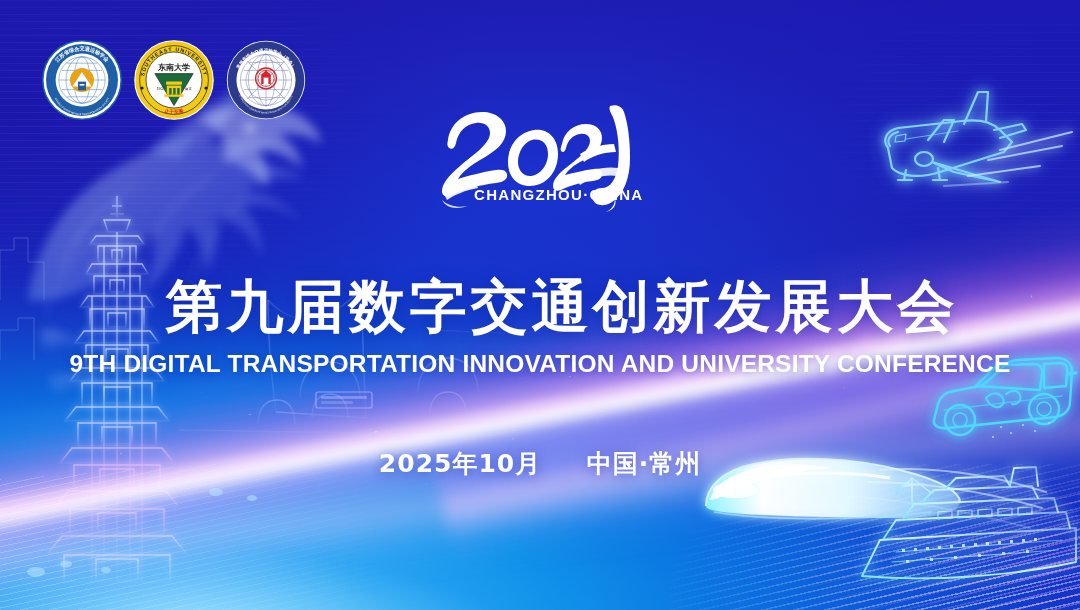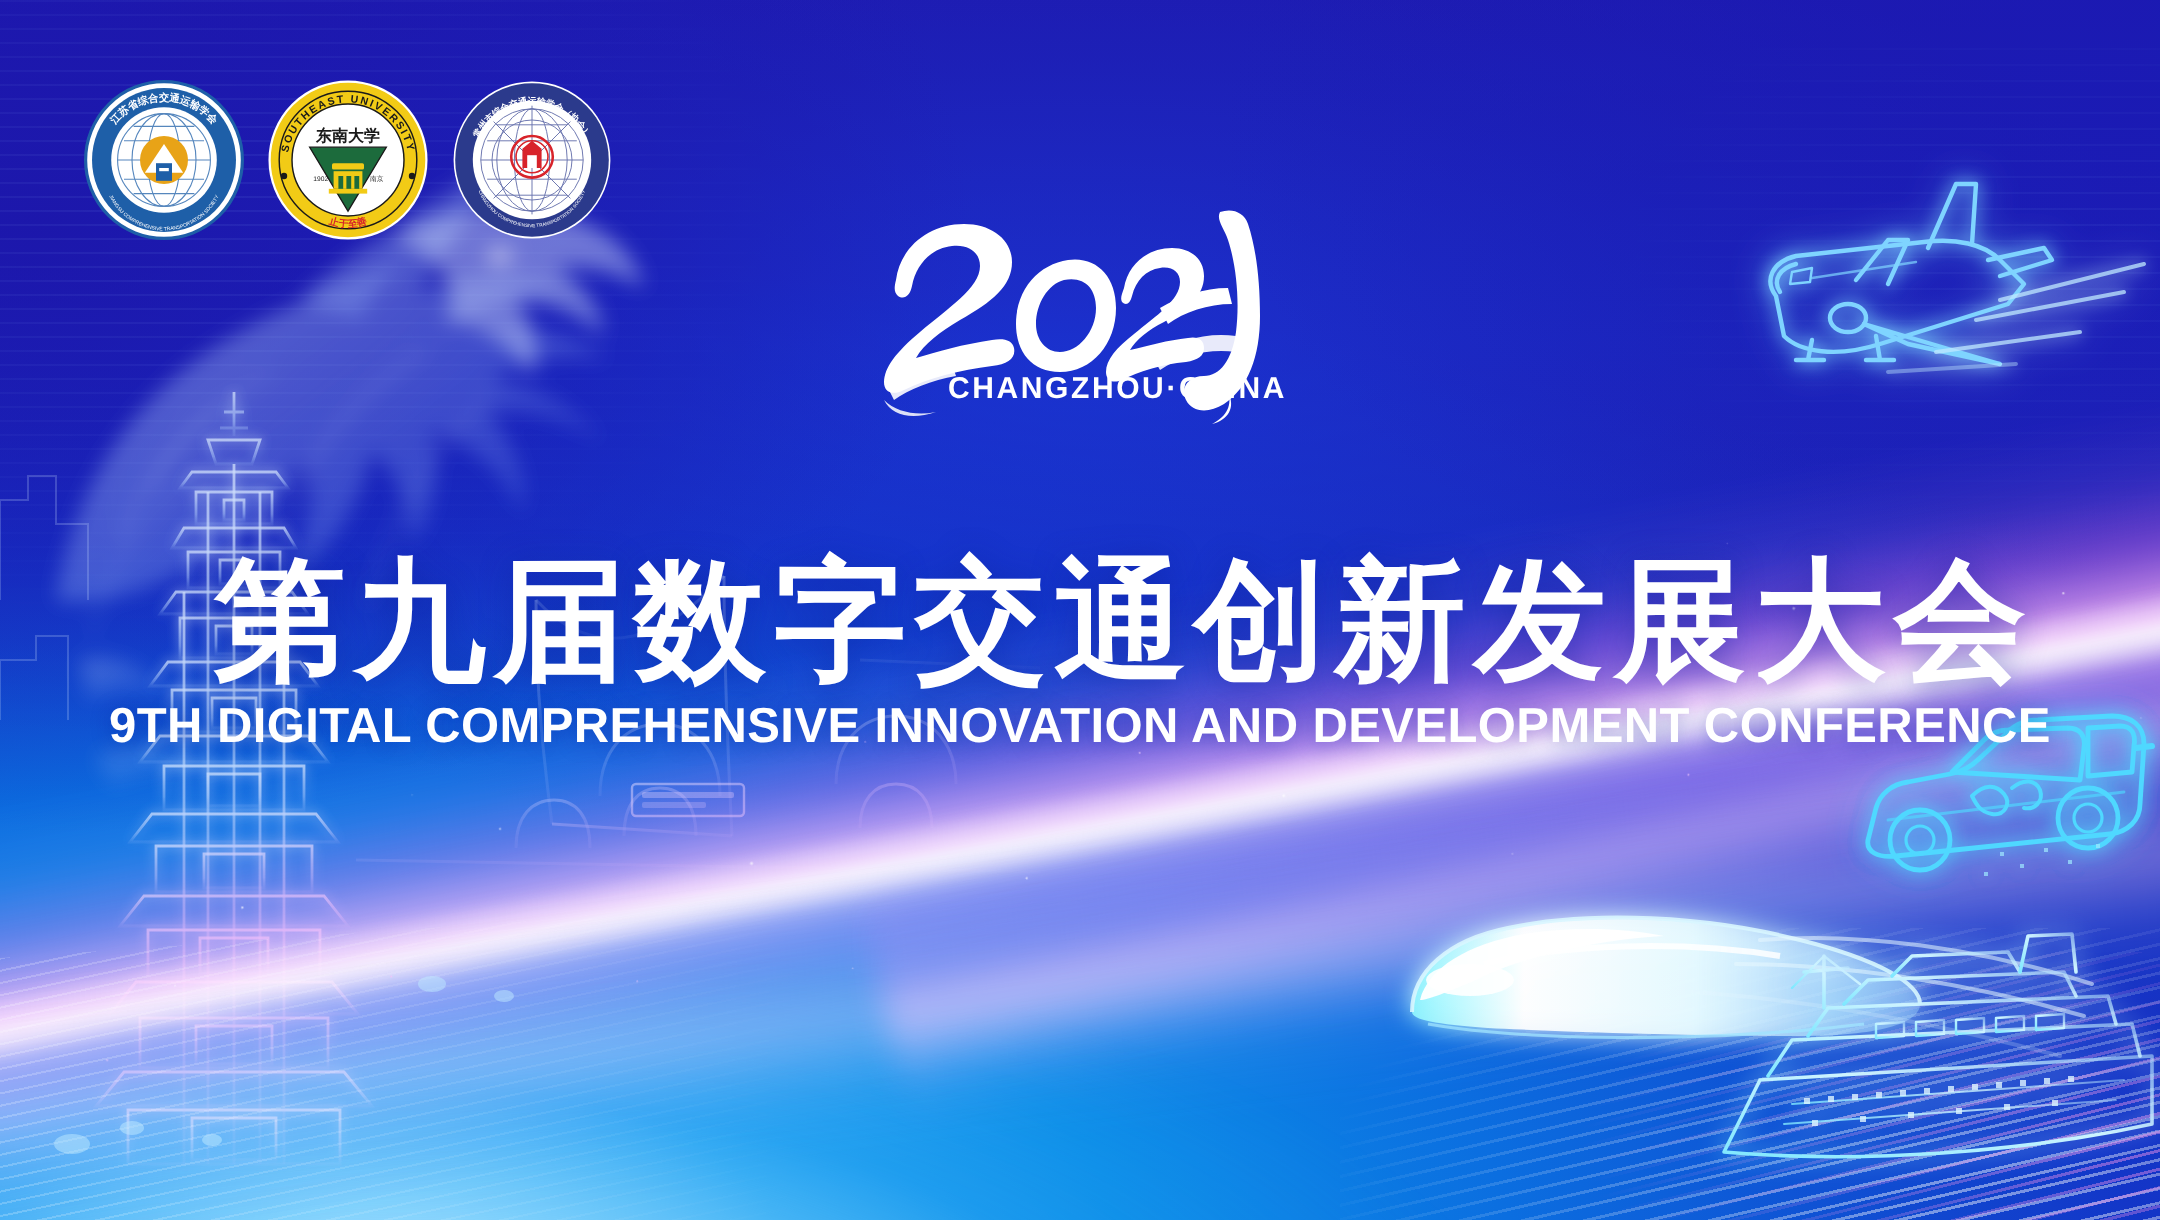--- a/index.html
+++ b/index.html
@@ -190,21 +190,21 @@
     z-index: 26;
     font-family: "Liberation Sans", sans-serif;
   }
 
   
   .title-cn {
     position: absolute; left: 0; right: 0; top: 278px;
     text-align: center;
     color: #ffffff;
     font-family: "DejaVu Sans", "Liberation Sans", sans-serif;
-    font-size: 66px;
+    font-size: 57px;
     font-weight: 700;
     letter-spacing: 4px;
     line-height: 1;
     z-index: 25;
     text-shadow: 0 2px 16px rgba(10,30,150,.45);
     white-space: nowrap;
     padding-left: 44px;
   }
   .title-en {
     position: absolute; left: 0; right: 0; top: 350px;
@@ -702,16 +702,21 @@
       <path d="M138,78 C150,70 166,66 180,68 L180,76 C166,74 152,78 142,85 Z" opacity=".9"></path>
 
       <path d="M176,96 C180,104 176,110 168,112 C176,108 178,102 176,96 Z"></path>
       <path d="M4,100 C10,106 20,108 30,106 C18,110 8,108 4,100 Z" opacity=".85"></path>
     </g>
   </svg>
   <div class="wordmark-sub">CHANGZHOU·CHINA</div>
 
   <div class="title-cn">第九届数字交通创新发展大会</div>
 
-  <div class="title-en">9TH DIGITAL COMPREHENSIVE INNOVATION AND DEVELOPMENT CONFERENCE</div>
-
+  <div class="title-en">9TH DIGITAL TRANSPORTATION INNOVATION AND UNIVERSITY CONFERENCE</div>
+
+  <div class="meta">
+    <span>2025年10月</span>
+    <span class="gap"></span>
+    <span>中国·常州</span>
+  </div>
 
 </div>
 
 </body></html>

